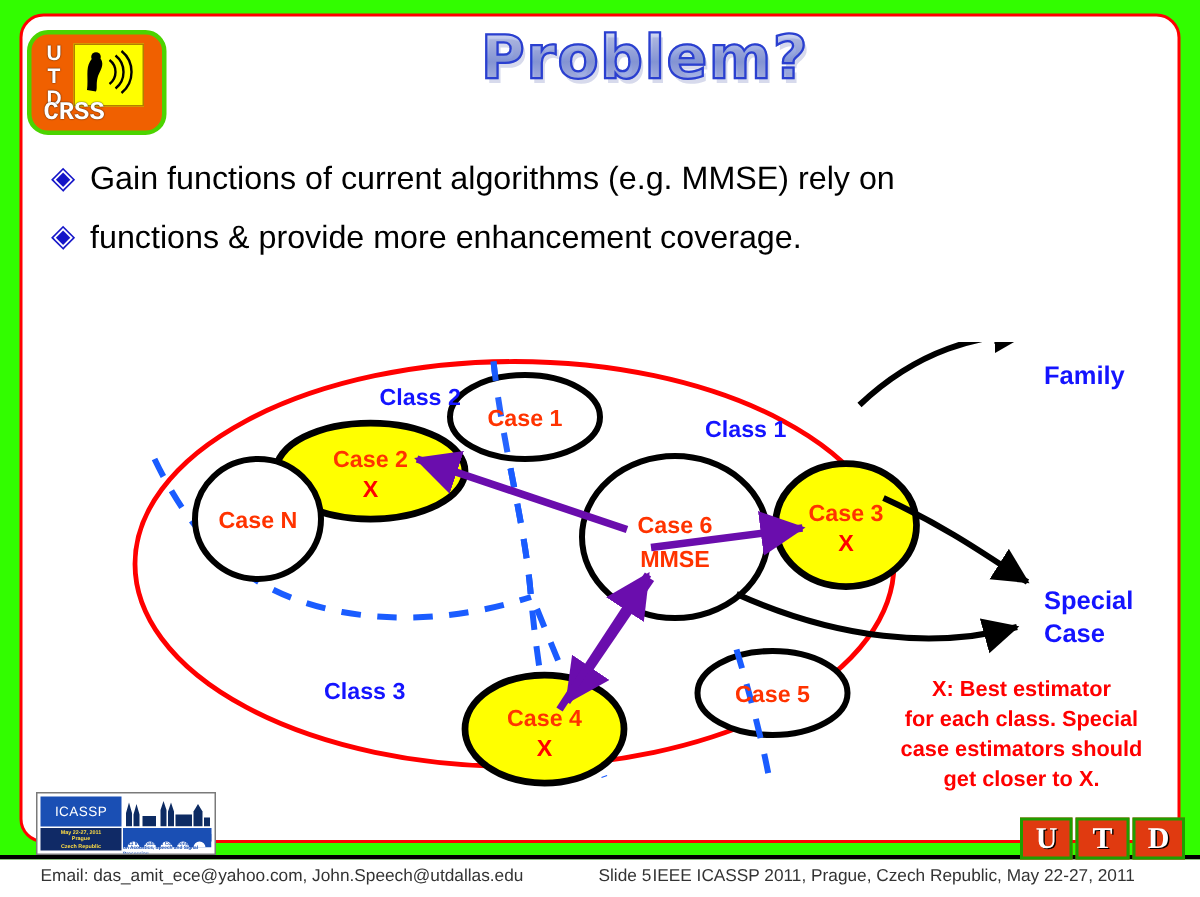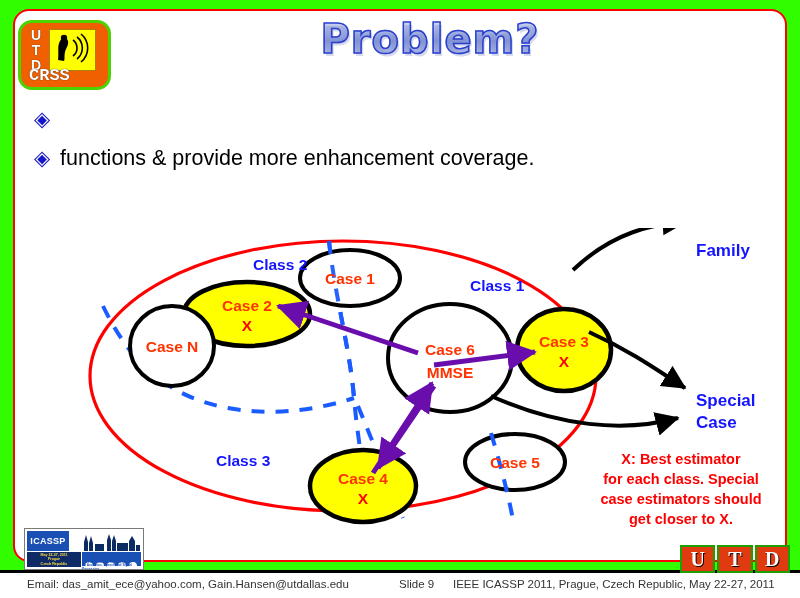--- a/index.html
+++ b/index.html
@@ -21,21 +21,21 @@
   
   #green-band{position:absolute;left:0;top:0;width:800px;height:572px;background:#32fd00;z-index:0;}
   #footer-rule{position:absolute;left:0;top:570px;width:800px;height:3px;background:#000;z-index:6;}
   #footer-strip{position:absolute;left:0;top:573px;width:800px;height:25px;background:#fff;z-index:6;}
   .footer-text{
     position:absolute;top:578px;font-size:11.5px;color:#333;white-space:nowrap;z-index:7;
     font-family:"Liberation Sans", sans-serif;
   }
   #footer-email{left:27px;}
   #footer-slide{left:399px;}
-  #footer-conf{left:453px;}
+  #footer-conf{left:435px;}
 
   
   #crss-logo{
     position:absolute;left:18px;top:20px;width:93px;height:70px;
     background:#f06000;border:3px solid #4bd400;border-radius:14px;
     box-sizing:border-box;z-index:5;
   }
   #crss-logo .utd-col{position:absolute;left:7px;top:5px;width:16px;text-align:center;
     color:#fff;font-weight:bold;font-size:14px;line-height:15px;text-shadow:0 0 1px #000;}
   #crss-logo .crss-row{position:absolute;left:8px;bottom:2px;color:#fff;font-weight:bold;
@@ -75,22 +75,22 @@
   .case-lbl{fill:#ff3300;font-size:15.5px;}
   .x-lbl{fill:#ff0000;font-size:15.5px;}
   .fam-lbl{fill:#1414ff;font-size:17px;}
   .note-lbl{fill:#ff0000;font-size:14.5px;}
 
   
   #icassp-logo{
     position:absolute;left:24px;top:528px;width:118px;height:40px;
     background:#ffffff;border:1px solid #7a7a7a;z-index:7;overflow:hidden;
   }
-  #icassp-logo .ic-top-left{position:absolute;left:2px;top:2px;width:42px;height:20px;
-    background:#1a4fb4;color:#fff;font-size:9px;font-weight:bold;
+  #icassp-logo .ic-top-left{position:absolute;left:2px;top:2px;width:54px;height:20px;
+    background:#1a4fb4;color:#fff;font-size:9px;font-weight:normal;
     display:flex;align-items:center;justify-content:center;letter-spacing:.3px;}
   #icassp-logo .ic-bot-left{position:absolute;left:2px;top:23px;width:54px;height:15px;
     background:#102a66;color:#ffdd44;font-size:3.6px;font-weight:bold;line-height:4.4px;
     text-align:center;padding-top:1px;box-sizing:border-box;}
   #icassp-logo .ic-sky{position:absolute;left:57px;top:2px;width:59px;height:20px;background:#fff;}
   #icassp-logo .ic-bridge{position:absolute;left:57px;top:23px;width:59px;height:9px;background:#1a4fb4;}
   #icassp-logo .ic-caption{position:absolute;left:57px;top:32px;width:59px;height:6px;
     color:#1a4fb4;font-size:3.2px;font-weight:bold;line-height:3.4px;}
 
   
@@ -124,20 +124,21 @@
   </div>
   <div class="crss-row">CRSS</div>
 </div>
 
 <div id="title">Problem?</div>
 
 <div id="bullets">
   <div class="bullet-row">
     <div class="bullet-mark">◈</div>
     <div>
+      <div class="bullet-text">Gain functions of current algorithms (e.g. MMSE) rely on</div>
     </div>
   </div>
   <div class="bullet-row">
     <div class="bullet-mark">◈</div>
     <div>
       <div class="bullet-text">functions &amp; provide more enhancement coverage.</div>
     </div>
   </div>
 </div>
 
@@ -242,15 +243,15 @@
     <div>on Acoustics, Speech and Signal Processing</div>
   </div>
 </div>
 
 <div id="utd-logo">
   <div class="sq">U</div>
   <div class="sq">T</div>
   <div class="sq">D</div>
 </div>
 
-<div class="footer-text" id="footer-email">Email: das_amit_ece@yahoo.com, Gain.Hansen@utdallas.edu</div>
-<div class="footer-text" id="footer-slide">Slide  9</div>
+<div class="footer-text" id="footer-email">Email: das_amit_ece@yahoo.com, John.Speech@utdallas.edu</div>
+<div class="footer-text" id="footer-slide">Slide  5</div>
 <div class="footer-text" id="footer-conf">IEEE ICASSP 2011, Prague, Czech Republic, May 22-27, 2011</div>
 
 </body></html>

